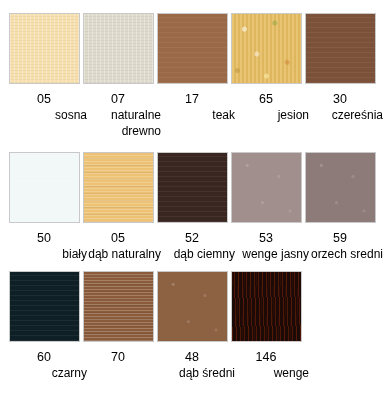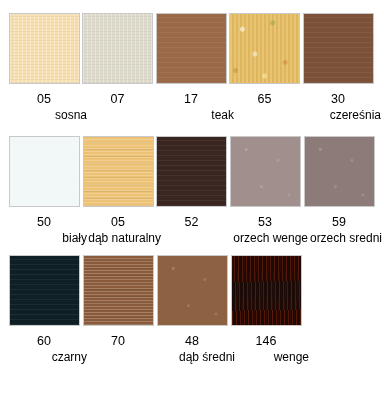--- a/index.html
+++ b/index.html
@@ -118,33 +118,35 @@
           <span class="grain"></span>
         </div>
       <div class="swatch-code">05</div>
       <div class="swatch-name">sosna</div>
     </div>
     <div class="swatch-cell">
       <div class="swatch-chip tex-paper" style="background-color:#DEDBCC;">
           <span class="grain"></span>
         </div>
       <div class="swatch-code">07</div>
+      <div class="swatch-name">naturalne drewno</div>
     </div>
     <div class="swatch-cell">
       <div class="swatch-chip tex-plain" style="background-color:#9A6947;">
           <span class="grain"></span>
         </div>
       <div class="swatch-code">17</div>
       <div class="swatch-name">teak</div>
     </div>
     <div class="swatch-cell">
       <div class="swatch-chip tex-mottle" style="background-color:#E7BE63;">
           <span class="grain"></span>
         </div>
       <div class="swatch-code">65</div>
+      <div class="swatch-name">jesion</div>
     </div>
     <div class="swatch-cell">
       <div class="swatch-chip tex-plain" style="background-color:#7C5139;">
           <span class="grain"></span>
         </div>
       <div class="swatch-code">30</div>
       <div class="swatch-name">czereśnia</div>
     </div>
   </div>
 
@@ -163,27 +165,28 @@
           <span class="grain"></span>
         </div>
       <div class="swatch-code">05</div>
       <div class="swatch-name">dąb naturalny</div>
     </div>
     <div class="swatch-cell">
       <div class="swatch-chip tex-plain" style="background-color:#3A2620;">
           <span class="grain"></span>
         </div>
       <div class="swatch-code">52</div>
+      <div class="swatch-name">dąb ciemny</div>
     </div>
     <div class="swatch-cell">
       <div class="swatch-chip tex-speck" style="background-color:#A08F8C;">
           <span class="grain"></span>
         </div>
       <div class="swatch-code">53</div>
-      <div class="swatch-name">orzech wenge</div>
+      <div class="swatch-name">wenge jasny</div>
     </div>
     <div class="swatch-cell">
       <div class="swatch-chip tex-speck" style="background-color:#8D7B79;">
           <span class="grain"></span>
         </div>
       <div class="swatch-code">59</div>
       <div class="swatch-name">orzech sredni</div>
     </div>
   </div>
 

